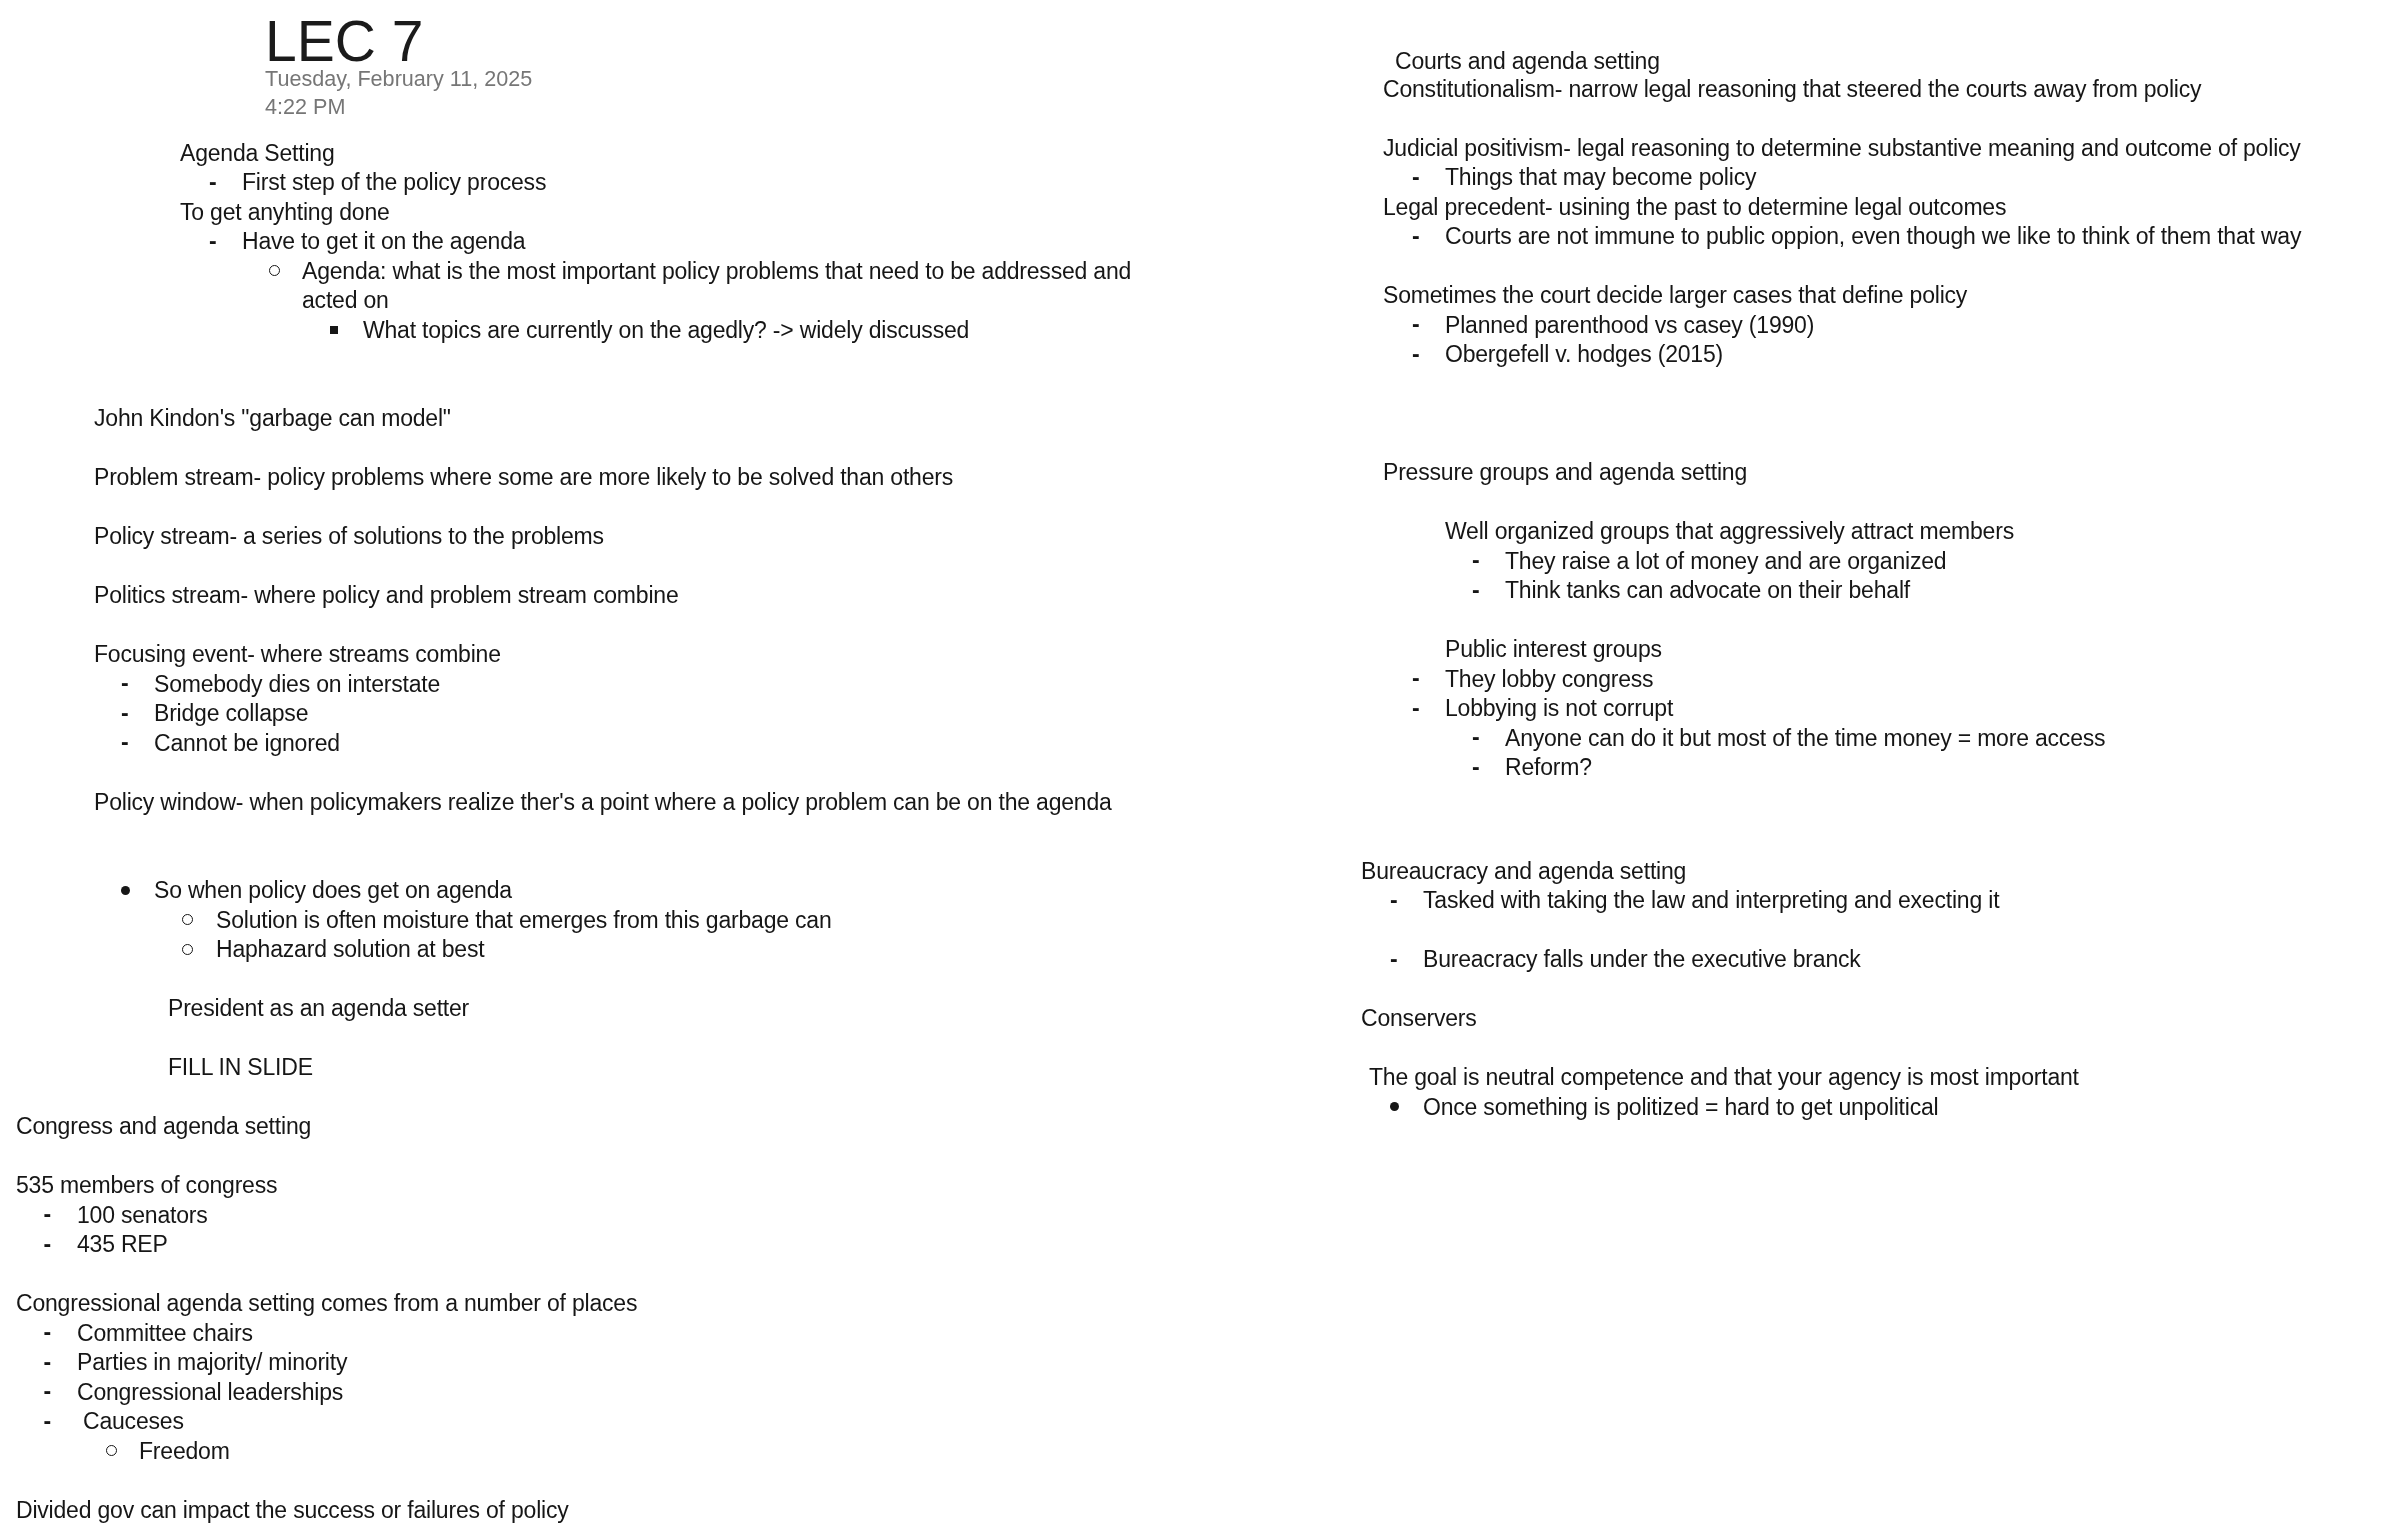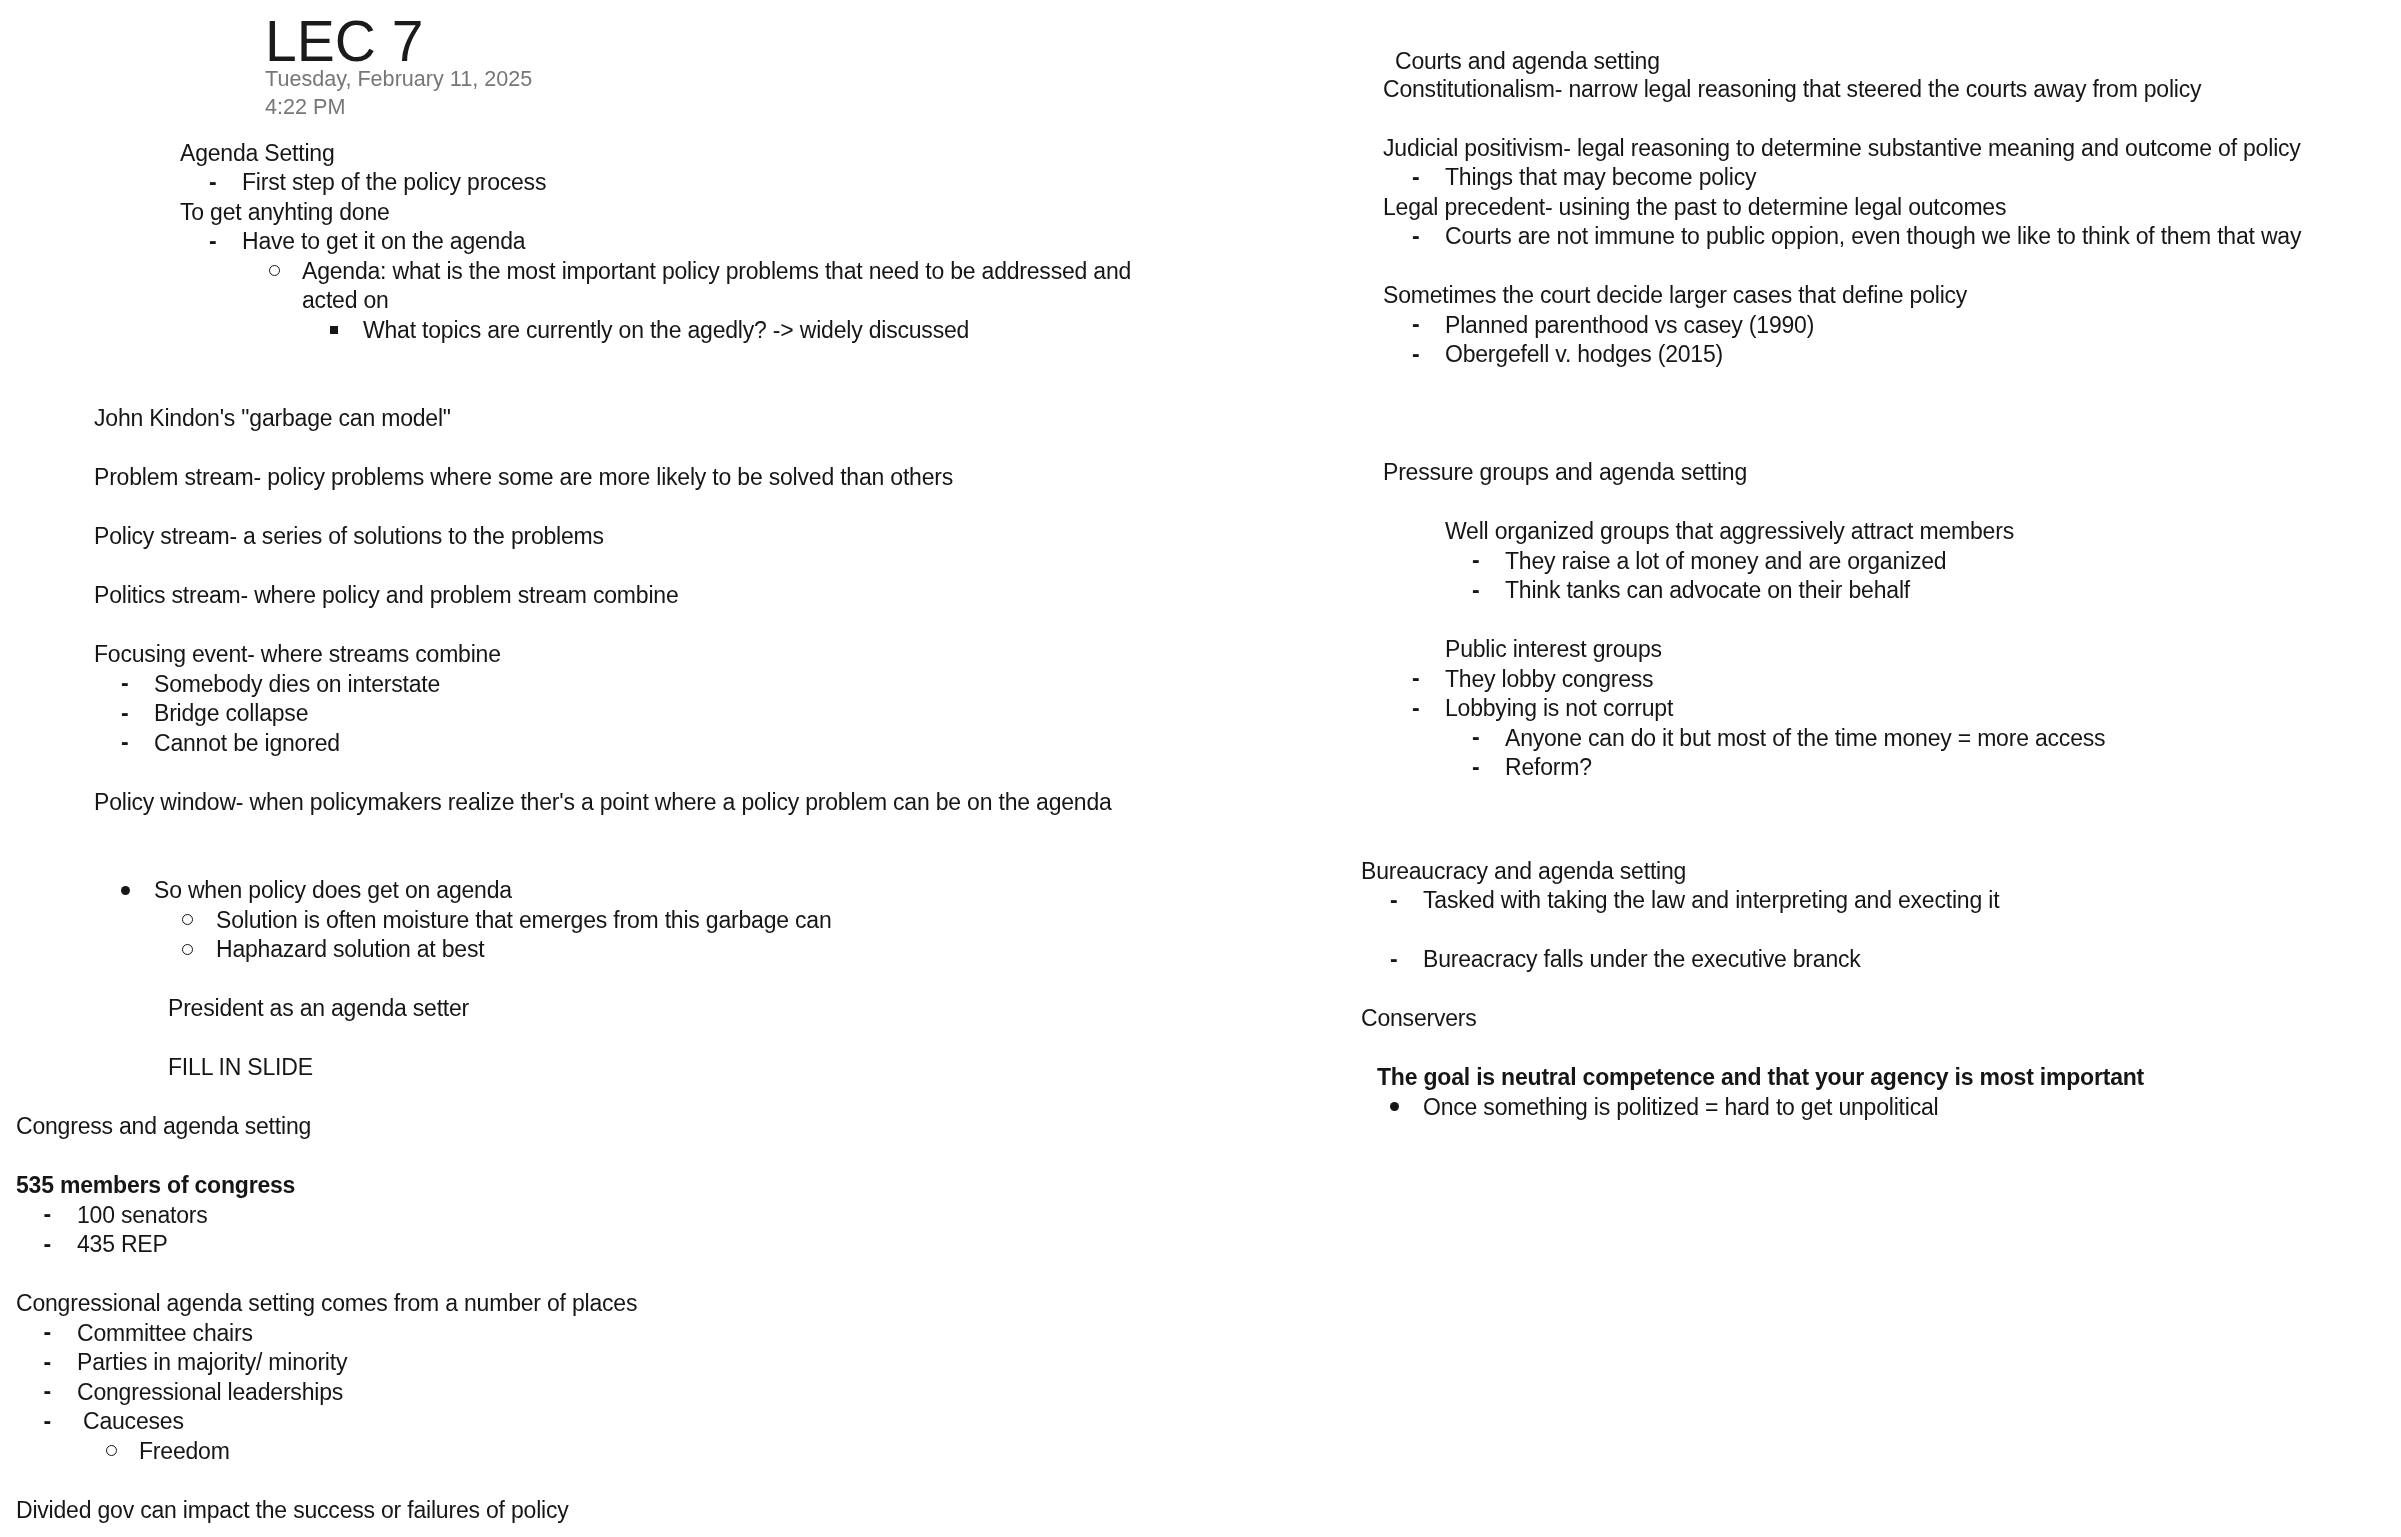--- a/index.html
+++ b/index.html
@@ -191,21 +191,21 @@
       <div class="line"></div>
       <div class="line">
         <span class="txt" style="left: 152px;">FILL IN SLIDE</span>
       </div>
       <div class="line"></div>
       <div class="line">
         <span class="txt" style="left: 0px;">Congress and agenda setting</span>
       </div>
       <div class="line"></div>
       <div class="line">
-        <span class="txt" style="left: 0px; font-weight: bold;">535 members of congress</span>
+        <span class="txt" style="left: 0px;">535 members of congress</span>
       </div>
       <div class="line">
         <span class="bullet dash" style="left: 27.5px;">-</span>
         <span class="txt" style="left: 61px;">100 senators</span>
       </div>
       <div class="line">
         <span class="bullet dash" style="left: 27.5px;">-</span>
         <span class="txt" style="left: 61px;">435 REP</span>
       </div>
       <div class="line"></div>
@@ -327,21 +327,21 @@
       <div class="line">
         <span class="bullet dash" style="left: 29px;">-</span>
         <span class="txt" style="left: 62px;">Bureacracy falls under the executive branck</span>
       </div>
       <div class="line"></div>
       <div class="line">
         <span class="txt" style="left: 0px;">Conservers</span>
       </div>
       <div class="line"></div>
       <div class="line">
-        <span class="txt" style="left: 16px; font-weight: bold;">The goal is neutral competence and that your agency is most important</span>
+        <span class="txt" style="left: 8px;">The goal is neutral competence and that your agency is most important</span>
       </div>
       <div class="line">
         <span class="bullet disc" style="left: 29px;">
           <i></i>
         </span>
         <span class="txt" style="left: 62px;">Once something is politized = hard to get unpolitical</span>
       </div>
     </div>
 
 </div>

